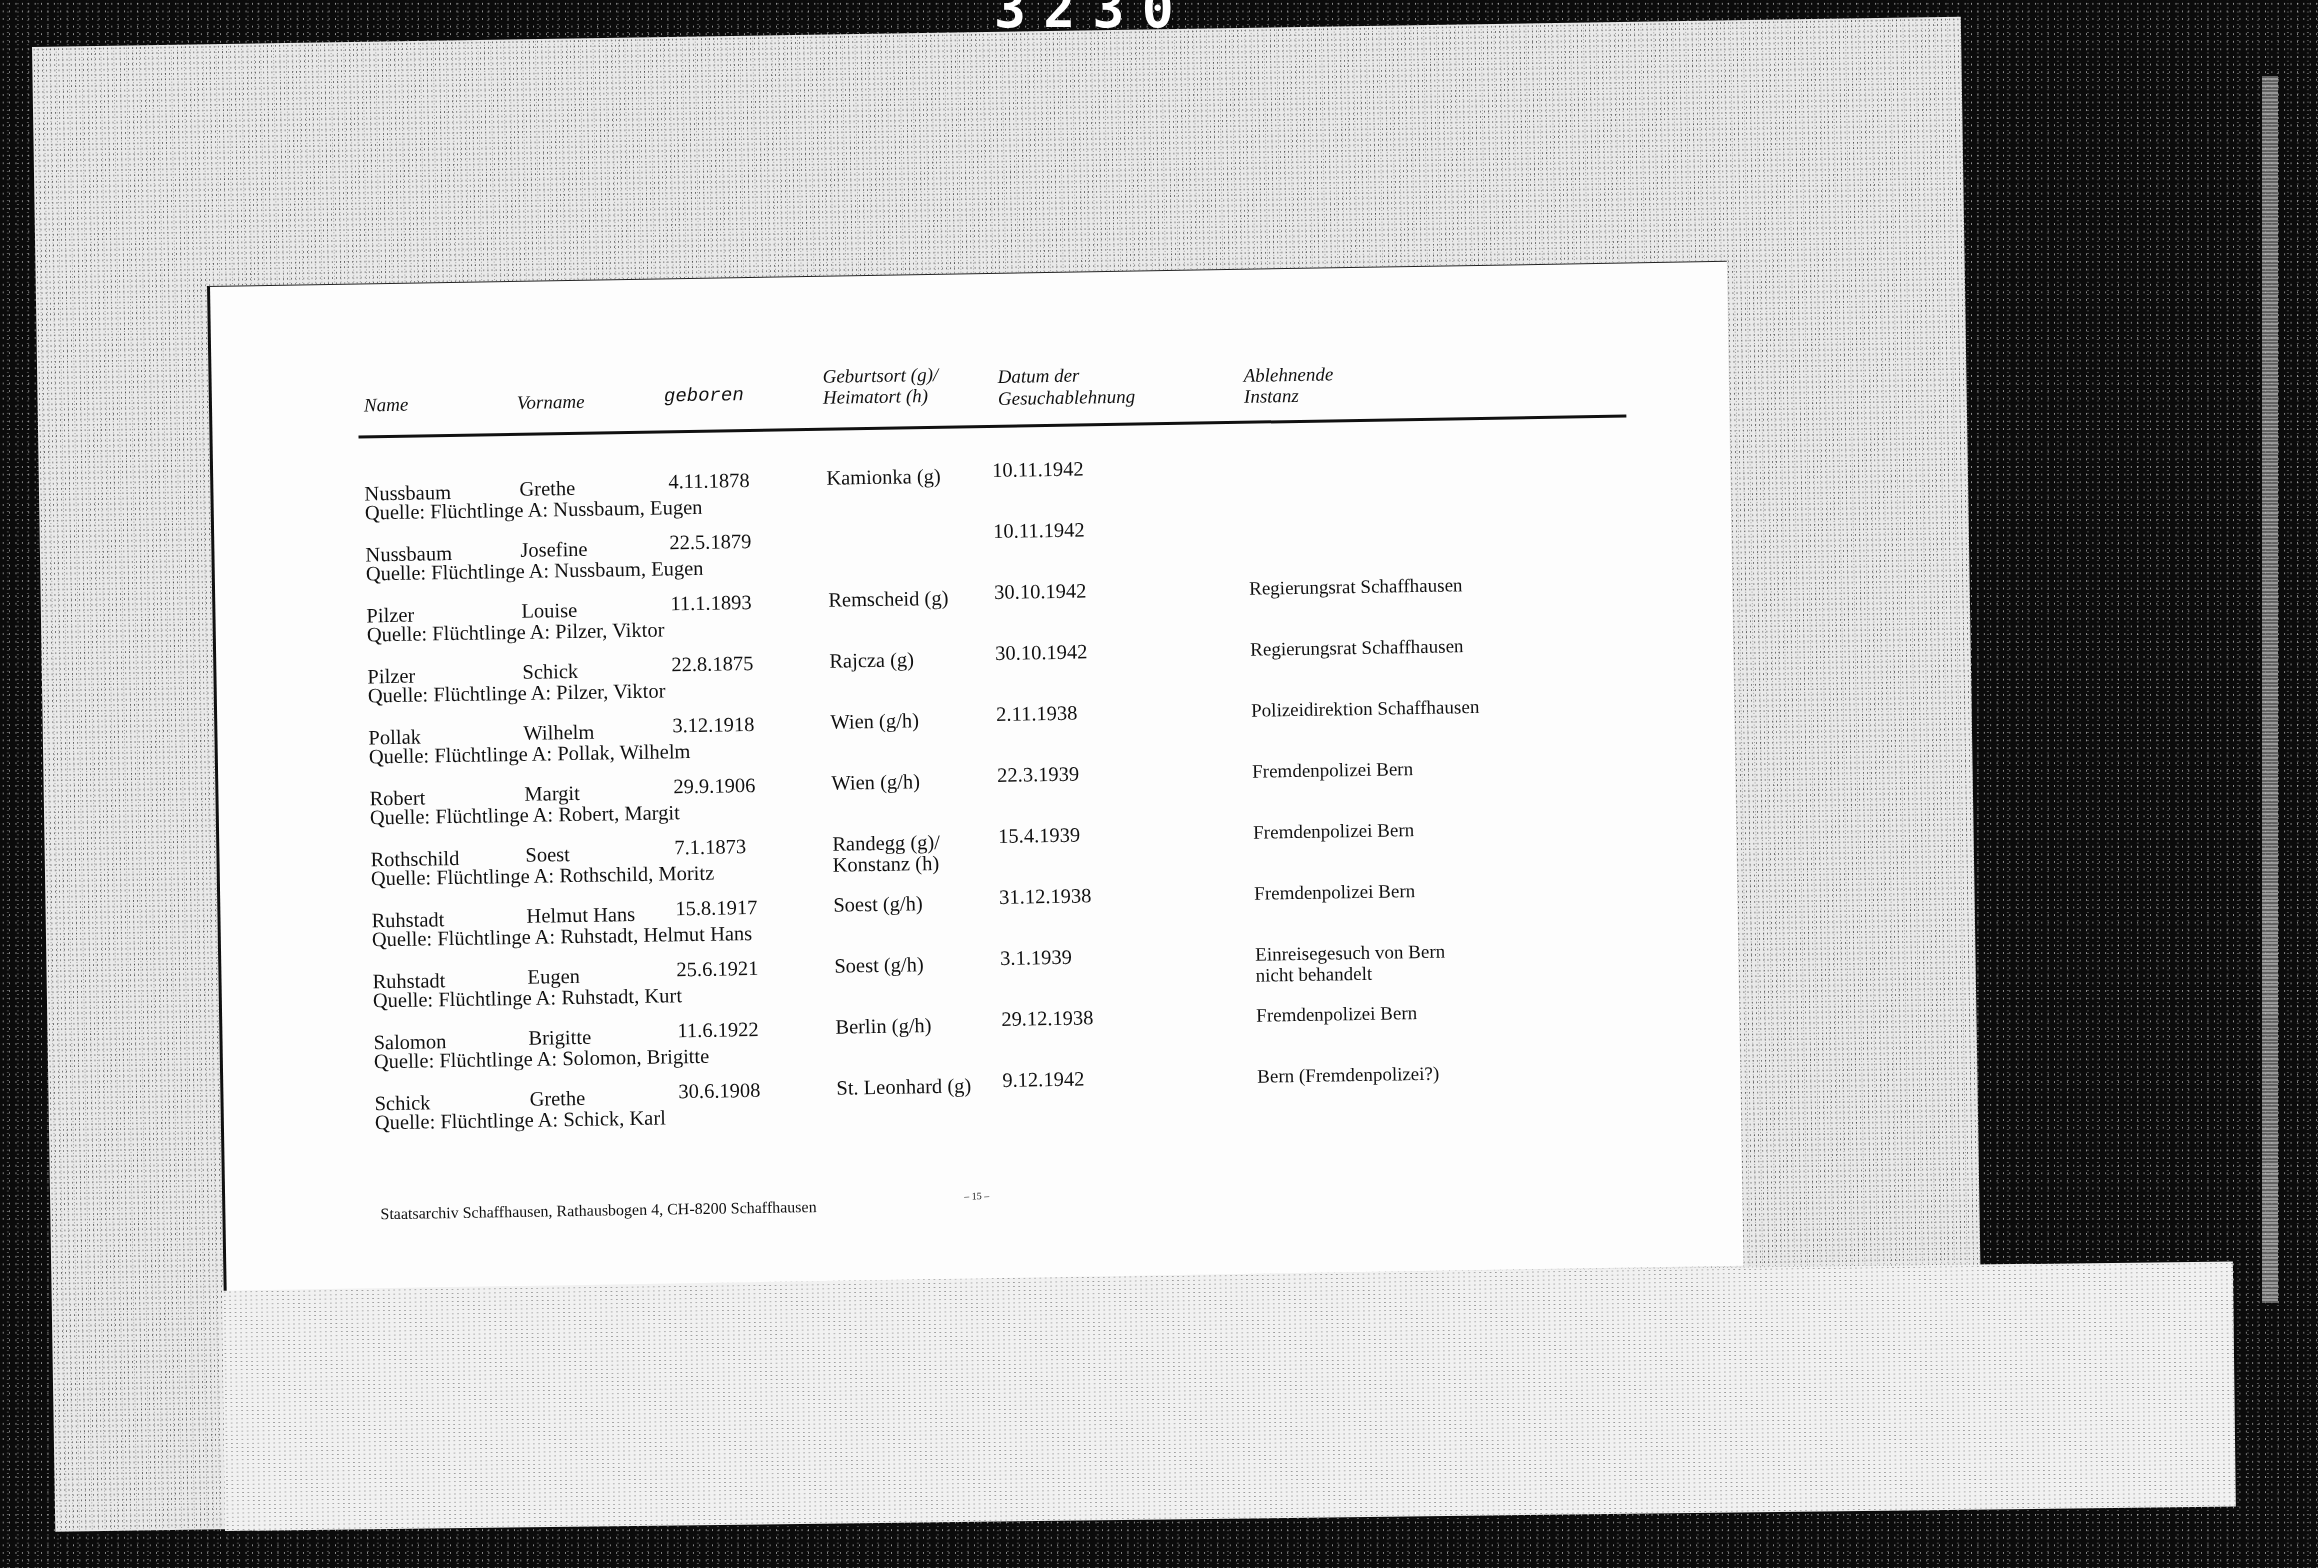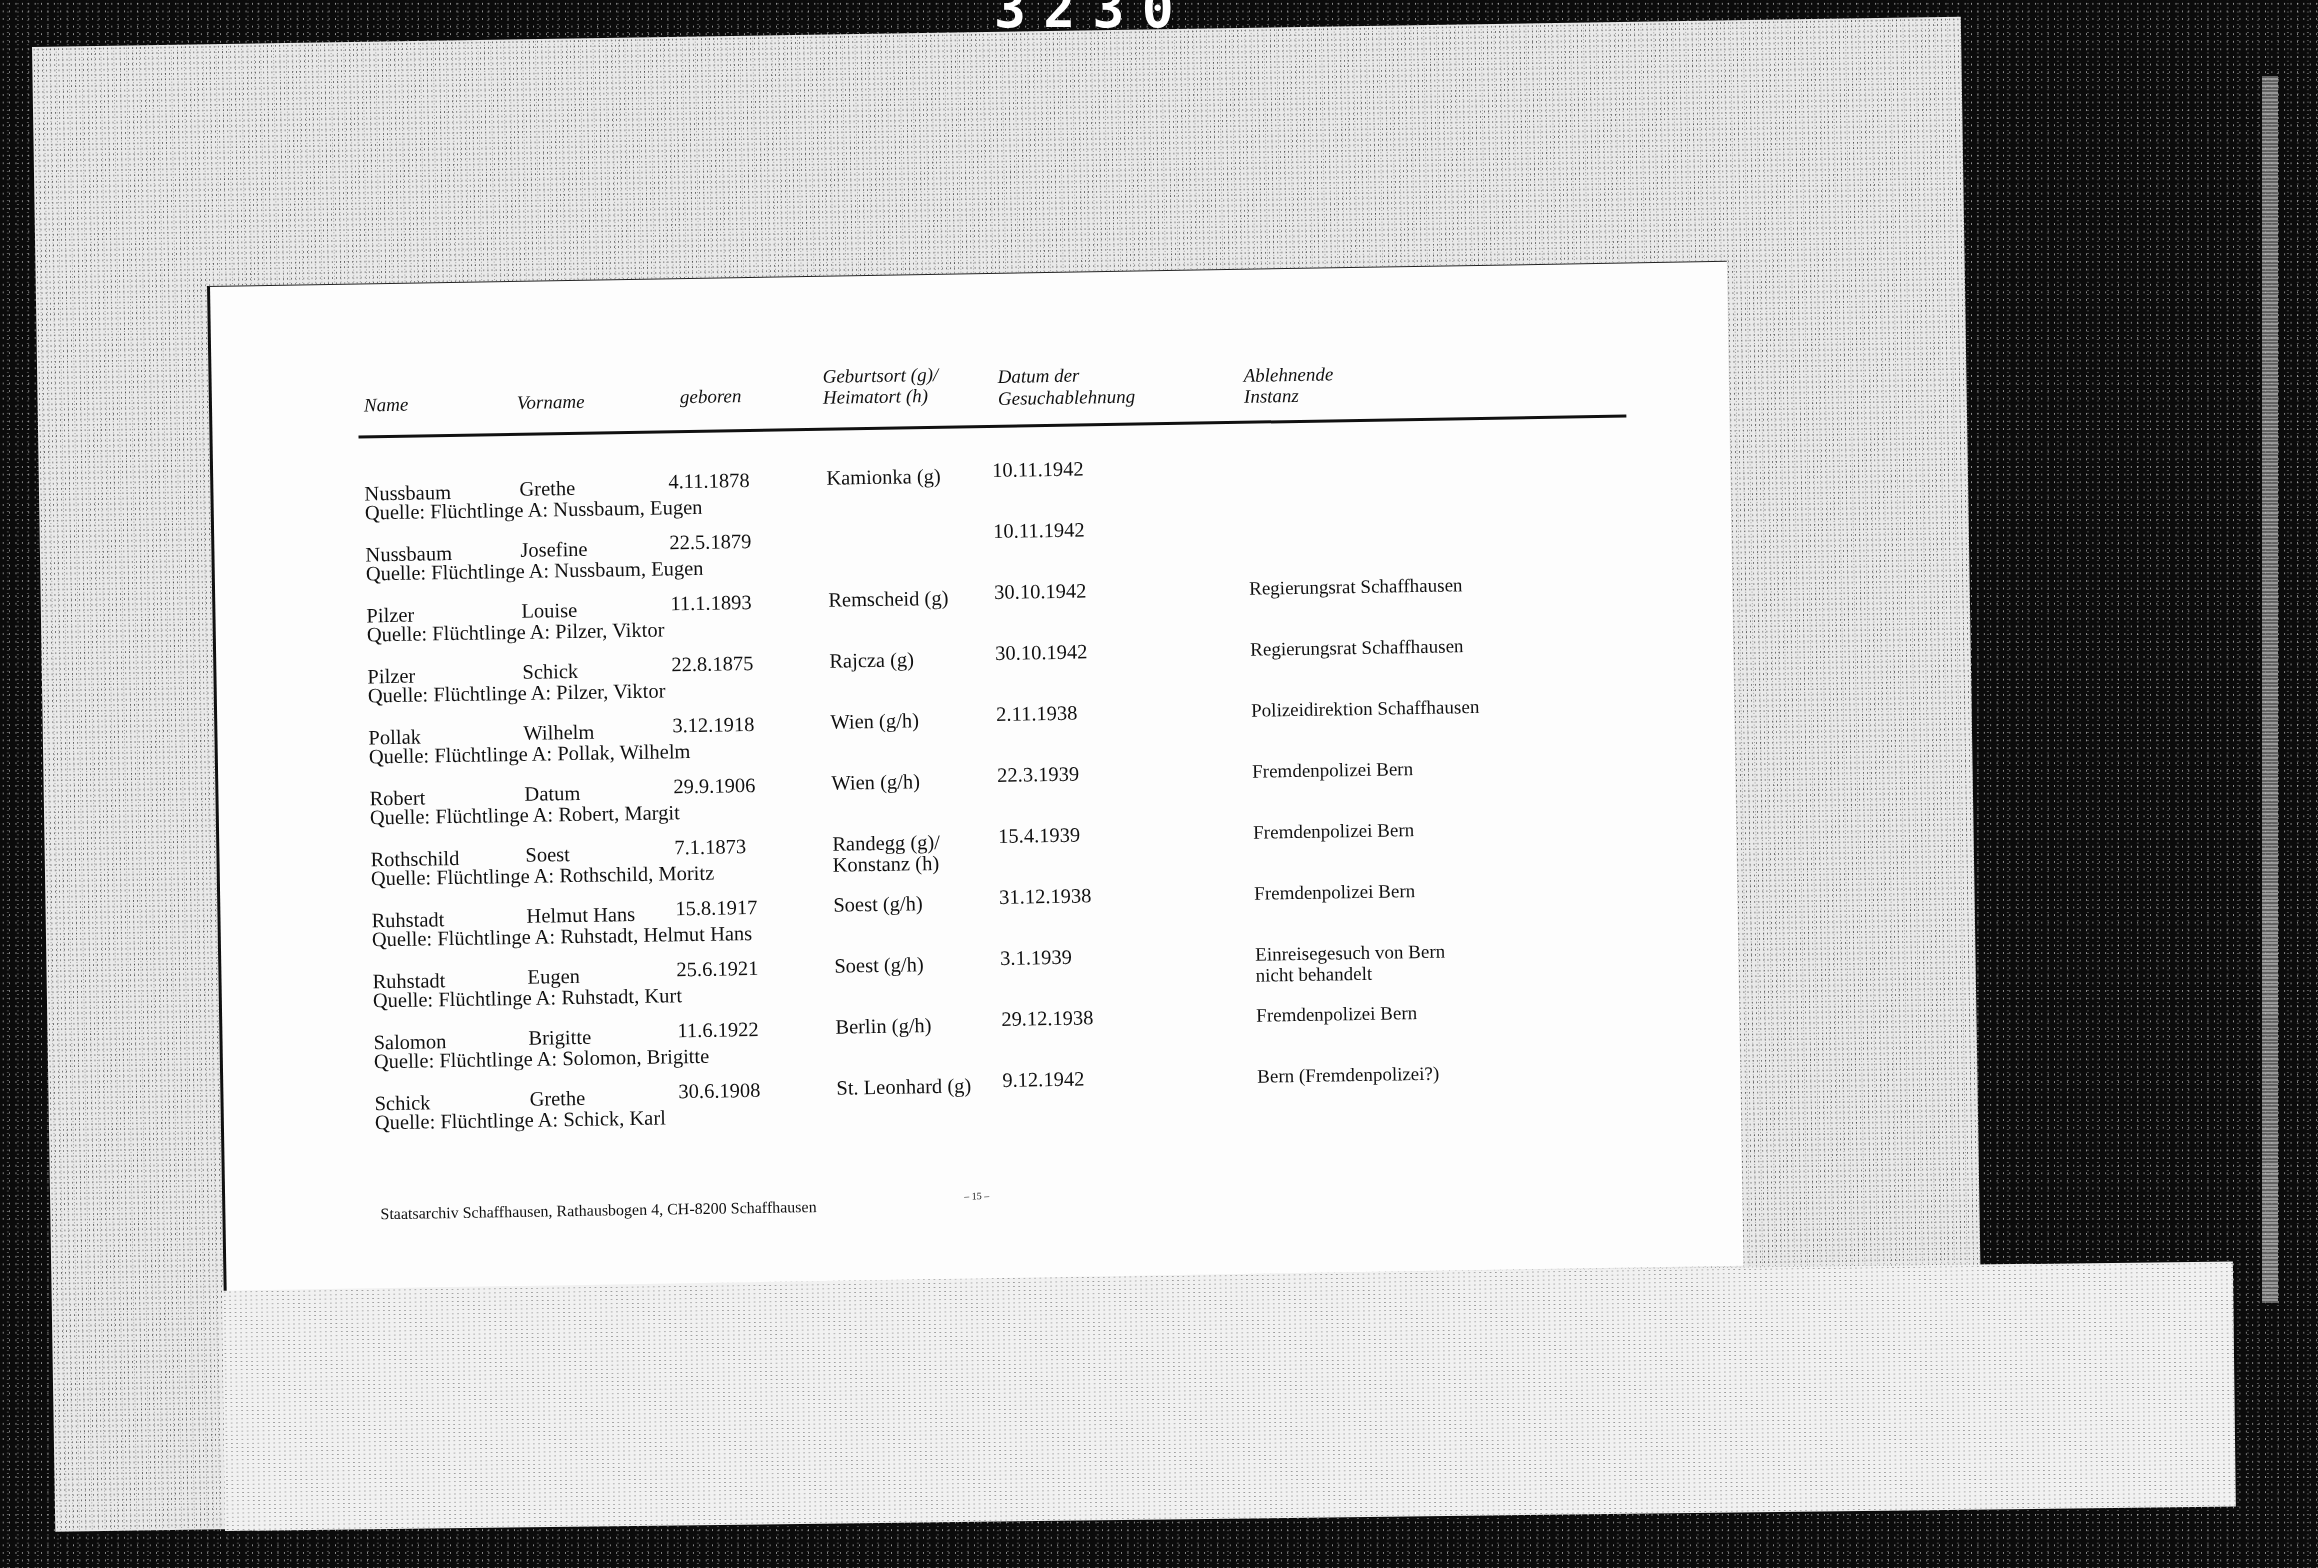--- a/index.html
+++ b/index.html
@@ -94,21 +94,21 @@
     font-style: italic;
     font-size: 19px;
     line-height: 21.6px;
   }
   .hcol {
     position: absolute;
     bottom: 7px;
   }
   .h-name { left: 0; }
   .h-vorname { left: 153px; }
-  .h-geboren { left: 316px; }
+  .h-geboren { left: 300px; font-family: Liberation Mono, monospace; }
   .h-ort { left: 459px; }
   .h-datum { left: 634px; }
   .h-instanz { left: 880px; }
   .rule {
     position: absolute;
     left: 146px;
     top: 151px;
     width: 1268px;
     height: 2.9px;
     background: #111;
@@ -263,21 +263,21 @@
         </span>
       <span class="cell c-datum">2.11.1938</span>
       <span class="cell c-instanz">
           <div>Polizeidirektion Schaffhausen</div>
           <div></div>
         </span>
       <span class="cell c-quelle">Quelle: Flüchtlinge A: Pollak, Wilhelm</span>
     </div>
     <div class="row">
       <span class="cell c-name">Robert</span>
-      <span class="cell c-vorname">Datum</span>
+      <span class="cell c-vorname">Margit</span>
       <span class="cell c-geboren">29.9.1906</span>
       <span class="cell c-ort">
           <div>Wien (g/h)</div>
           <div></div>
         </span>
       <span class="cell c-datum">22.3.1939</span>
       <span class="cell c-instanz">
           <div>Fremdenpolizei Bern</div>
           <div></div>
         </span>

